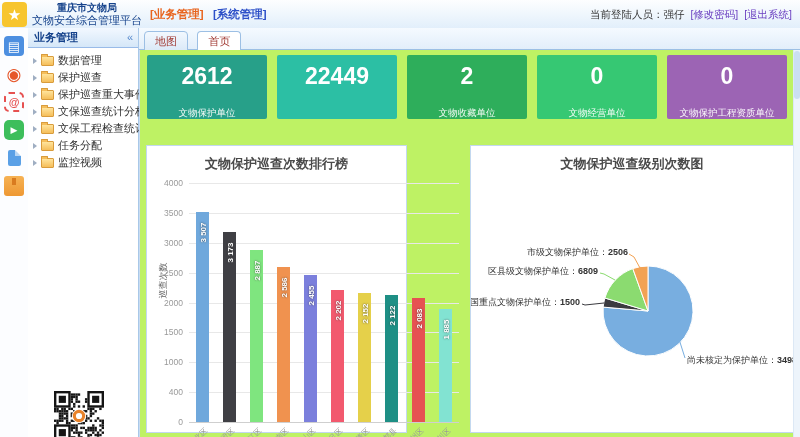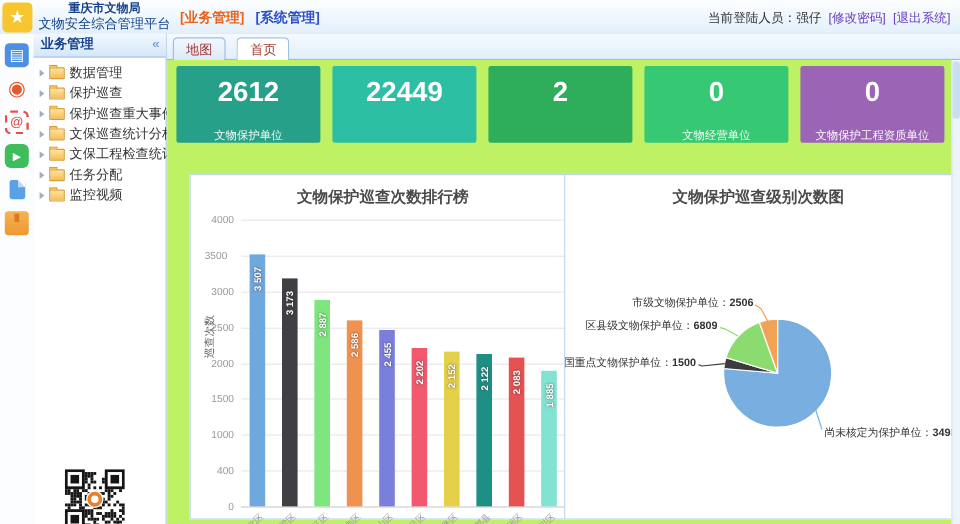--- a/index.html
+++ b/index.html
@@ -40,21 +40,21 @@
   
   .tabbar{position:absolute;left:139px;top:28px;right:0;height:22px;background:linear-gradient(#F5FAFF,#E2EEFA);border-bottom:1px solid #9CBFE4;box-sizing:border-box;padding-top:3px;}
   .tab{display:inline-block;margin-left:5px;padding:2px 10px 3px;font-size:11px;color:#A23C35;border:1px solid #9CBFE4;border-radius:4px 4px 0 0;background:linear-gradient(#F2F8FE,#D9E8F7);cursor:pointer;position:relative;}
   .tab.active{background:#fff;border-bottom-color:#fff;}
   .main{position:absolute;left:139px;top:50px;right:0;bottom:0;background:#bef264;border-left:1px solid #C9DCF1;box-sizing:border-box;}
   .cards{position:absolute;left:7px;top:5px;display:flex;gap:10px;}
   .stat-card{width:120px;height:64px;border-radius:2px;color:#fff;text-align:center;}
   .stat-card .num{font-size:23px;font-weight:bold;margin-top:8px;}
   .stat-card .lbl{font-size:9.5px;margin-top:17px;opacity:.95;}
   .panel{position:absolute;background:#fff;border:1px solid #C3D8EF;box-sizing:border-box;}
-  #bar-panel{left:18px;top:95px;width:322px;height:288px;}
+  #bar-panel{left:6px;top:95px;width:261px;height:288px;}
   #pie-panel{left:330px;top:95px;width:324px;height:288px;}
   .ctitle{margin-top:9px;text-align:center;font-size:13px;font-weight:bold;color:#4A4A4A;}
   #bar-plot{position:absolute;left:42px;top:37px;width:270px;height:239px;}
   .gridline{position:absolute;left:0;right:0;height:1px;background:#E8E8E8;}
   .ytick{position:absolute;left:-36px;width:30px;text-align:right;font-size:8.5px;color:#999;}
   .bar{position:absolute;}
   .bval{position:absolute;width:44px;text-align:center;transform:rotate(-90deg);font-size:8px;font-weight:bold;color:#fff;text-shadow:0 0 2px rgba(50,50,50,.85);white-space:nowrap;}
   .xtick{position:absolute;width:60px;text-align:right;transform:rotate(-45deg);transform-origin:100% 0;font-size:7.5px;color:#999;white-space:nowrap;}
   .ylab{position:absolute;left:-2px;top:128px;transform:rotate(-90deg);font-size:9px;color:#666;}
   #pie-svg{position:absolute;left:0;top:28px;}
@@ -298,20 +298,21 @@
     <div class="cards">
       <div class="stat-card" style="background: rgb(39, 160, 137);">
         <div class="num">2612</div>
         <div class="lbl">文物保护单位</div>
       </div>
       <div class="stat-card" style="background: rgb(44, 191, 164);">
         <div class="num">22449</div>
       </div>
       <div class="stat-card" style="background: rgb(46, 174, 91);">
         <div class="num">2</div>
+        <div class="lbl">文物收藏单位</div>
       </div>
       <div class="stat-card" style="background: rgb(54, 200, 115);">
         <div class="num">0</div>
         <div class="lbl">文物经营单位</div>
       </div>
       <div class="stat-card" style="background: rgb(156, 100, 180);">
         <div class="num">0</div>
         <div class="lbl">文物保护工程资质单位</div>
       </div>
     </div>
@@ -328,21 +329,21 @@
           <div class="ytick" style="top: 174.25px;">1000</div>
           <div class="gridline" style="top: 149.375px;"></div>
           <div class="ytick" style="top: 144.375px;">1500</div>
           <div class="gridline" style="top: 119.5px;"></div>
           <div class="ytick" style="top: 114.5px;">2000</div>
           <div class="gridline" style="top: 89.625px;"></div>
           <div class="ytick" style="top: 84.625px; text-align: right;">2500</div>
           <div class="gridline" style="top: 59.75px;"></div>
           <div class="ytick" style="top: 54.75px;">3000</div>
           <div class="gridline" style="top: 29.875px;"></div>
-          <div class="ytick" style="top: 24.875px; text-align: center;">3500</div>
+          <div class="ytick" style="top: 24.875px;">3500</div>
           <div class="gridline" style="top: 0px;"></div>
           <div class="ytick" style="top: -5px;">4000</div>
           <div class="bar" style="left: 7px; top: 29.4567px; width: 13px; height: 209.543px; background: rgb(111, 168, 220);"></div>
           <div class="bval" style="left: -8.5px; top: 45.4567px;">3 507</div>
           <div class="xtick" style="left: -46.5px; top: 243px;">渝北区</div>
           <div class="bar" style="left: 34px; top: 49.4133px; width: 13px; height: 189.587px; background: rgb(63, 63, 68);"></div>
           <div class="bval" style="left: 18.5px; top: 65.4133px;">3 173</div>
           <div class="xtick" style="left: -19.5px; top: 243px;">铜梁区</div>
           <div class="bar" style="left: 61px; top: 66.5017px; width: 13px; height: 172.498px; background: rgb(127, 229, 127);"></div>
           <div class="bval" style="left: 45.5px; top: 82.5017px;">2 887</div>

